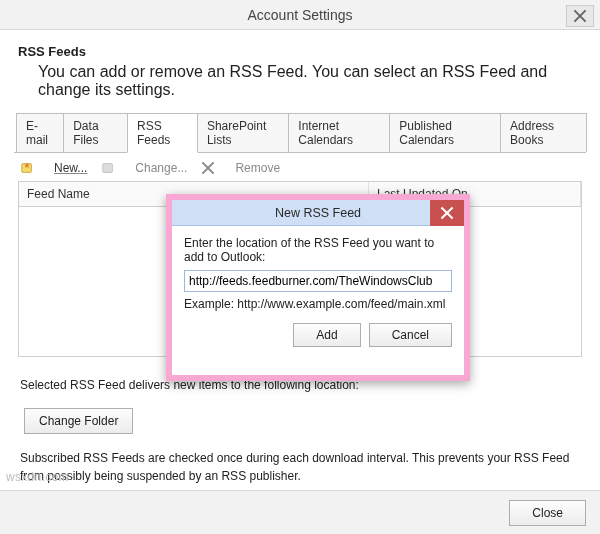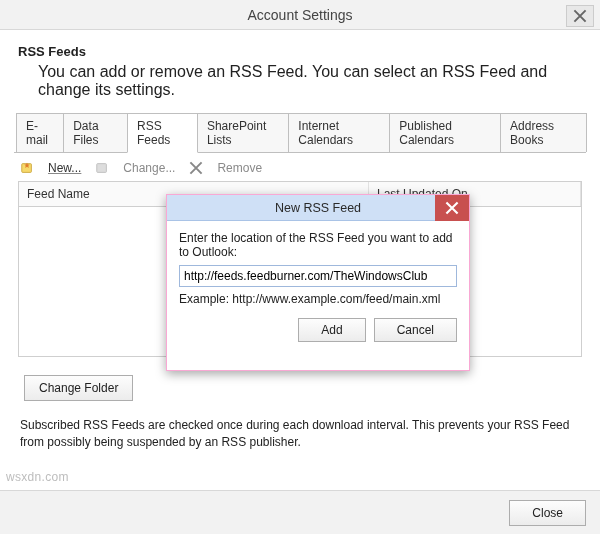--- a/index.html
+++ b/index.html
@@ -58,21 +58,21 @@
     z-index: 2;
     border-bottom: 1px solid #fff;
     margin-bottom: -1px;
   }
   .toolbar {
     display: flex;
     align-items: center;
     gap: 14px;
     padding: 8px 6px 6px 6px;
   }
-  .tool-btn { display: flex; align-items: center; gap: 14px; cursor: pointer; color: #333; }
+  .tool-btn { display: flex; align-items: center; gap: 20px; cursor: pointer; color: #333; }
   .tool-btn.disabled { color: #8a8a8a; cursor: default; }
   .icon-svg { width: 14px; height: 14px; display: block; }
   .listhead {
     display: flex;
     border: 1px solid #cfcfcf;
     background: #fafafa;
     font-size: 12px;
     color: #333;
     margin: 0 4px;
   }
@@ -108,21 +108,21 @@
     justify-content: flex-end;
     padding-right: 14px;
   }
   .footer .btn { padding: 5px 22px; }
   
   .modal {
     position: absolute;
     left: 166px; top: 194px;
     width: 304px;
     background: #fff;
-    border: 1px solid #f9a8d4;
+    border: 6px solid #f9a8d4;
     box-shadow: 0 3px 10px rgba(0,0,0,0.35);
   }
   .modal-title {
     height: 26px;
     background: #cfe0f6;
     border-bottom: 1px solid #a9c3e6;
     display: flex; align-items: center; justify-content: center;
     position: relative;
     font-size: 12.5px; color: #2a2a2a;
   }
@@ -208,20 +208,21 @@
     </div>
   </div>
 
   <div class="listhead">
     <div class="col col1">Feed Name</div>
     <div class="col col2">Last Updated On</div>
   </div>
   <div class="listbody"></div>
 
   <div class="notes">
+    <div class="note">Selected RSS Feed delivers new items to the following location:</div>
     <button class="btn change-folder">Change Folder</button>
     <div class="note">Subscribed RSS Feeds are checked once during each download interval. This prevents your RSS Feed from possibly being suspended by an RSS publisher.</div>
   </div>
 </div>
 
 <div class="watermark">wsxdn.com</div>
 
 <div class="footer">
   <button class="btn">Close</button>
 </div>

